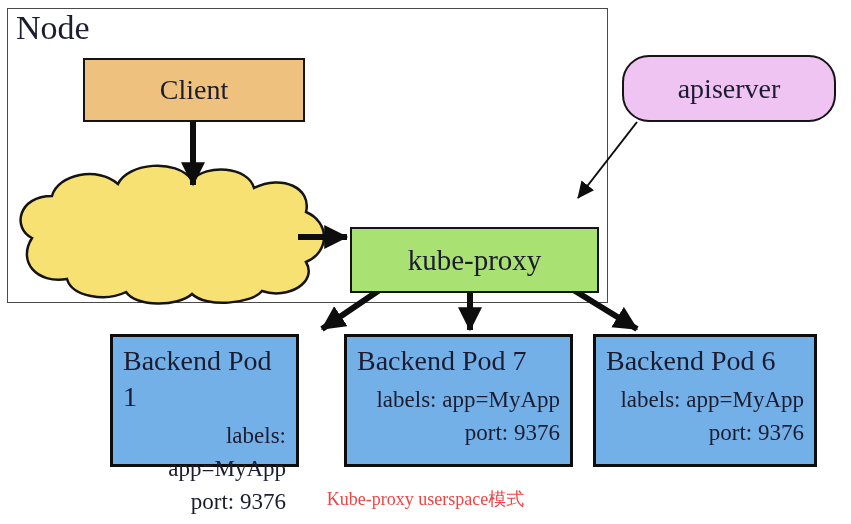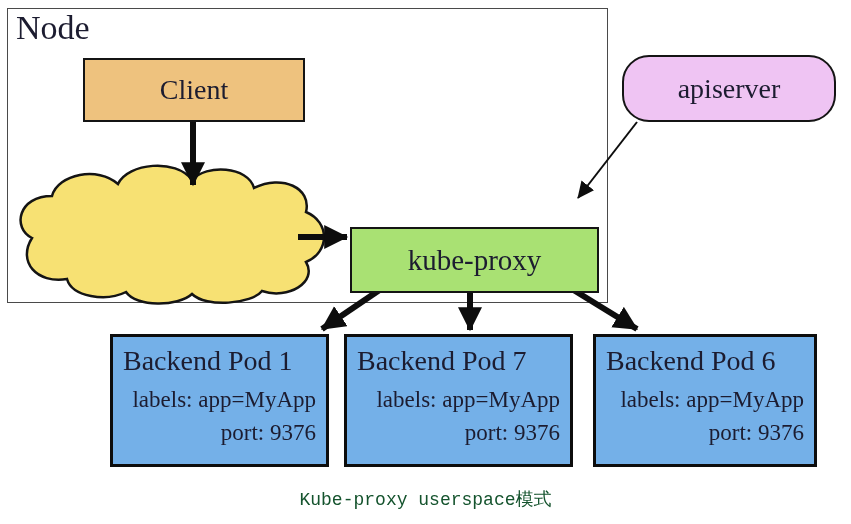--- a/index.html
+++ b/index.html
@@ -55,32 +55,32 @@
     z-index: 3;
   }
 
   .pod {
     top: 334px; height: 133px;
     background: #74b0e8;
     border: 3px solid #0d0d0d;
     z-index: 3;
     padding: 6px 10px;
   }
-  #pod-1 { left: 110px; width: 219px; }
+  #pod-1 { left: 110px; width: 189px; }
   #pod-2 { left: 344px; width: 229px; }
   #pod-3 { left: 593px; width: 224px; }
   .pod-title { font-size: 28px; line-height: 36px; margin-bottom: 4px; }
   .pod-line  { font-size: 23px; line-height: 33px; text-align: right; }
 
   #caption {
     left: 0; top: 487px; width: 851px;
     text-align: center;
-    font-family: Liberation Mono, monospace;
+    font-family: Liberation Serif, serif;
     font-size: 18px;
-    color: #14532d;
+    color: #ef4444;
     z-index: 3;
   }
 </style>
 </head>
 <body>
 
 <div id="stage">
 
   <div id="node-box" class="abs"></div>
   <div id="node-label" class="abs">Node</div>

